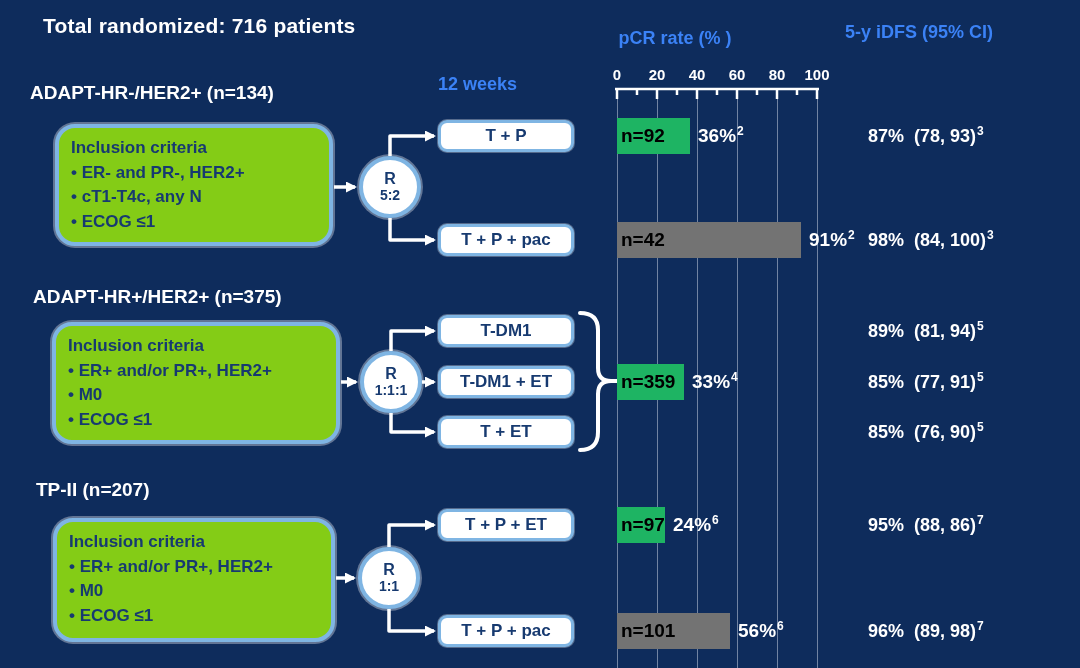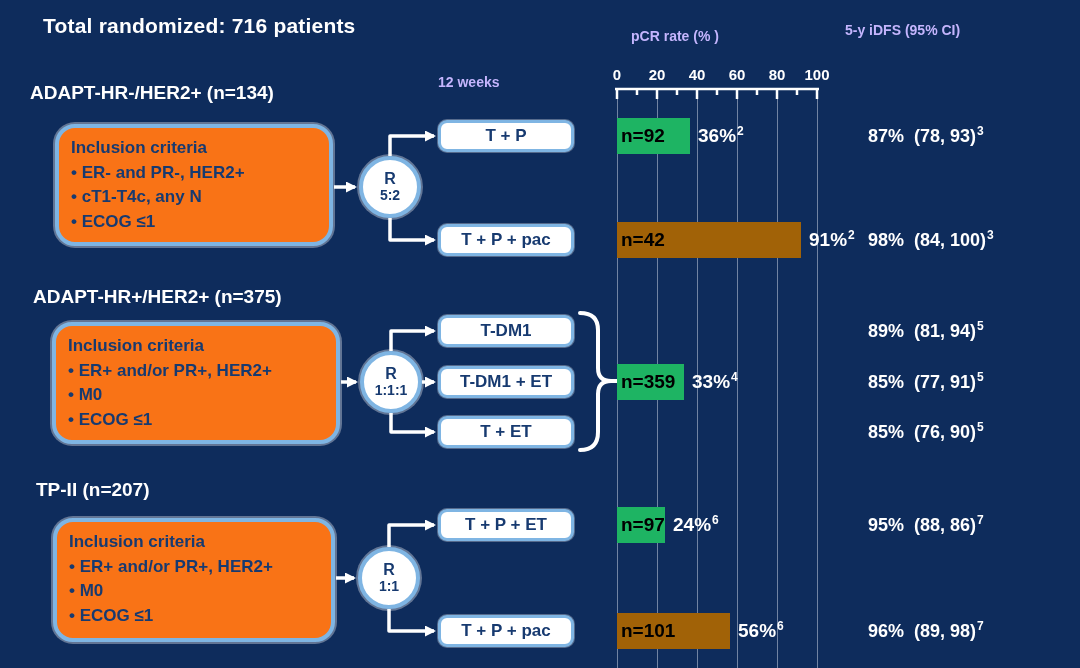--- a/index.html
+++ b/index.html
@@ -5,25 +5,25 @@
   html,body{margin:0;padding:0;}
   #canvas{
     position:relative;width:1080px;height:668px;overflow:hidden;
     background:#0e2c5c;
     font-family:"Liberation Sans",sans-serif;font-weight:bold;
   }
   .abs{position:absolute;}
   .white{color:#ffffff;}
   .page-title{font-size:21px;letter-spacing:.2px;margin-left:27px;}
   .study-header{font-size:19px;color:#ffffff;}
-  .col-header{font-size:14px;color:#c4b5fd;}
+  .col-header{font-size:18px;color:#3b82f6;}
   .tick-label{font-size:15px;color:#ffffff;width:40px;text-align:center;}
   .grid{position:absolute;top:97px;height:571px;width:1px;background:rgba(195,205,222,.55);}
   .inc-box{
-    box-sizing:border-box;background:#f97316;
+    box-sizing:border-box;background:#84cc16;
     border:4px solid #7fb5e3;border-radius:20px;
     box-shadow:0 0 0 2px rgba(255,255,255,.35);
     color:#173a70;font-size:17px;line-height:1.45;
     padding:8px 12px;
   }
   .inc-title{font-size:17px;}
   .arm-box{
     box-sizing:border-box;background:#ffffff;
     border:3px solid #7fb5e3;border-radius:9px;
     box-shadow:0 0 0 1px rgba(255,255,255,.3);
@@ -38,21 +38,21 @@
     color:#173a70;display:flex;flex-direction:column;
     align-items:center;justify-content:center;line-height:1.05;
   }
   .r-label{font-size:16px;}
   .r-ratio{font-size:14px;}
   .bar{
     position:absolute;left:617px;height:36px;
     color:#000000;font-size:19px;line-height:36px;
   }
   .bar.green{background:#1eb463;}
-  .bar.orange{background:#a16207;}
+  .bar.orange{background:#737373;}
   .n-label{position:absolute;left:4px;top:0;white-space:nowrap;}
   .pct-label{
     position:absolute;left:100%;margin-left:8px;top:0;
     color:#ffffff;font-size:19px;white-space:nowrap;
   }
   .idfs{
     position:absolute;left:868px;height:26px;line-height:26px;
     color:#ffffff;font-size:18px;white-space:nowrap;
   }
   .idfs .ci{margin-left:10px;}

